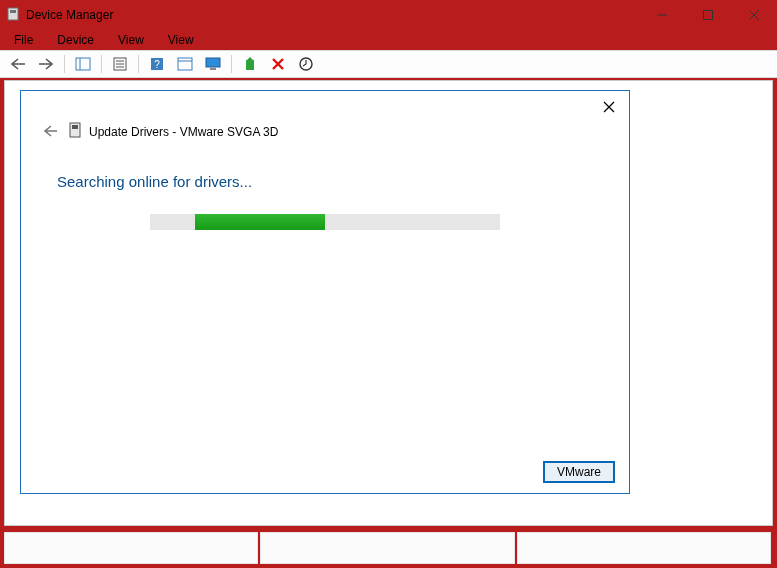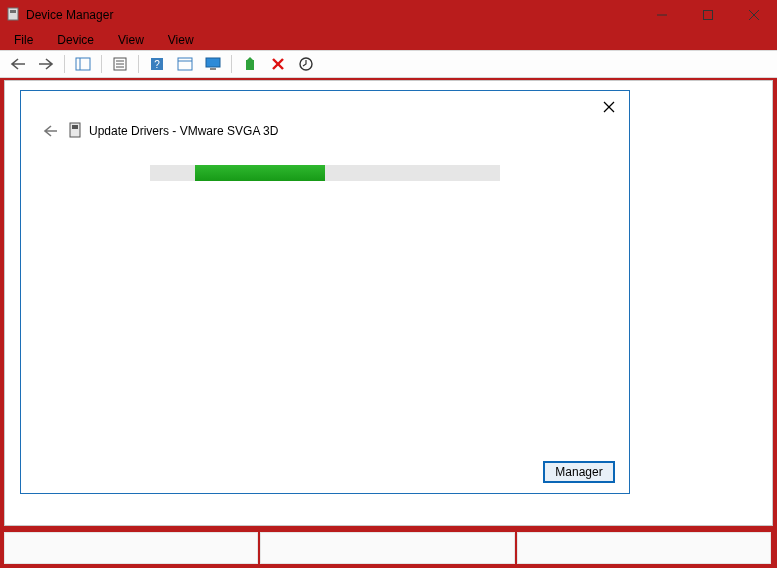--- a/index.html
+++ b/index.html
@@ -16,21 +16,21 @@
   .menubar span{padding:2px 8px;}
   
   .toolbar{height:26px;border-top:1px solid #d9d9d9;border-bottom:1px solid #d9d9d9;display:flex;align-items:center;gap:4px;padding:0 6px;background:#fdfdfd;}
   .tbtn{width:22px;height:22px;display:flex;align-items:center;justify-content:center;border:1px solid transparent;}
   .tsep{width:1px;height:18px;background:#d0d0d0;margin:0 2px;}
   
   .content{position:absolute;top:80px;left:4px;right:4px;bottom:42px;border:1px solid #c9c9c9;background:#fff;}
   
   .dialog{position:absolute;left:20px;top:90px;width:610px;height:404px;background:#fff;border:1px solid #1c6fb7;box-sizing:border-box;}
   .dialog-close{position:absolute;top:6px;right:10px;width:20px;height:20px;display:flex;align-items:center;justify-content:center;}
-  .dialog-head{display:flex;align-items:center;gap:10px;padding:30px 20px 0 18px;}
+  .dialog-head{display:flex;align-items:flex-end;gap:10px;padding:30px 20px 0 18px;}
   .back-btn{width:20px;height:20px;display:flex;align-items:center;justify-content:center;color:#666;}
   .dlg-title{font-size:12px;display:flex;align-items:center;gap:8px;}
   .dlg-status{color:#0a4d8c;font-size:15px;margin:32px 0 0 36px;}
   .progress-track{position:relative;margin:24px auto 0 auto;width:350px;height:16px;background:#e6e6e6;}
   .progress-fill{position:absolute;top:0;height:100%;background:linear-gradient(#2fb82f,#179a17);left:45px;width:130px;}
   .dlg-footer{position:absolute;bottom:10px;right:14px;}
   .cancel-btn{min-width:72px;height:22px;border:2px solid #0a66b6;background:#e8f0f8;font-size:12px;cursor:pointer;}
   
   .statusbar{position:absolute;left:4px;right:4px;bottom:4px;height:32px;display:flex;}
   .statusbar div{flex:1;border:1px solid #e5e5e5;margin-right:2px;background:#fafafa;}
@@ -163,27 +163,28 @@
         <span>
           <svg width="12" height="16">
               <rect x="1" y="1" width="10" height="14" fill="#e8e8e8" stroke="#555"></rect>
               <rect x="3" y="3" width="6" height="4" fill="#555"></rect>
             </svg>
         </span>
         <span>Update Drivers - VMware SVGA 3D</span>
       </div>
     </div>
 
+    <div class="dlg-status">Searching online for drivers...</div>
 
     <div class="progress-track">
       <div class="progress-fill"></div>
     </div>
 
     <div class="dlg-footer">
-      <button class="cancel-btn">Manager</button>
+      <button class="cancel-btn">VMware</button>
     </div>
   </div>
 
   <div class="statusbar">
     <div></div>
     <div></div>
     <div></div>
   </div>
 
 </div>

